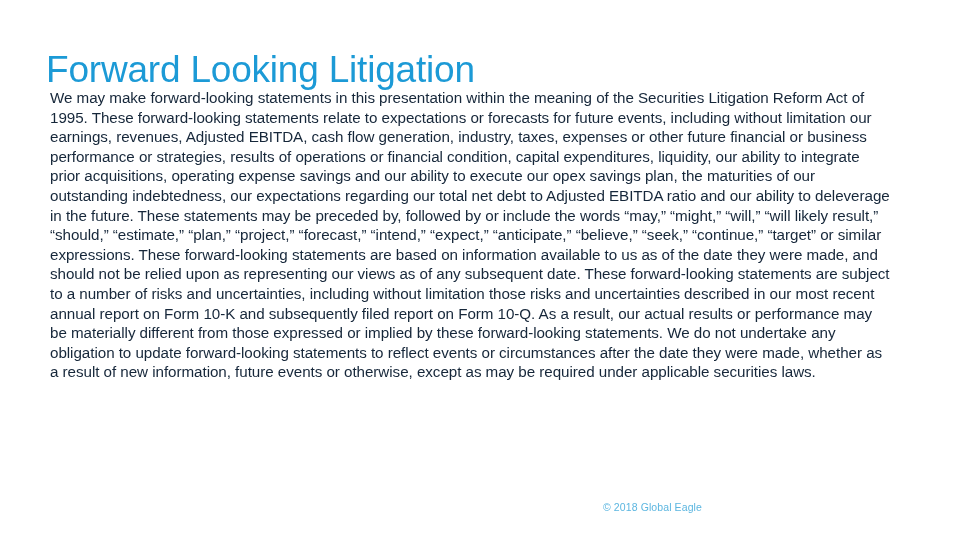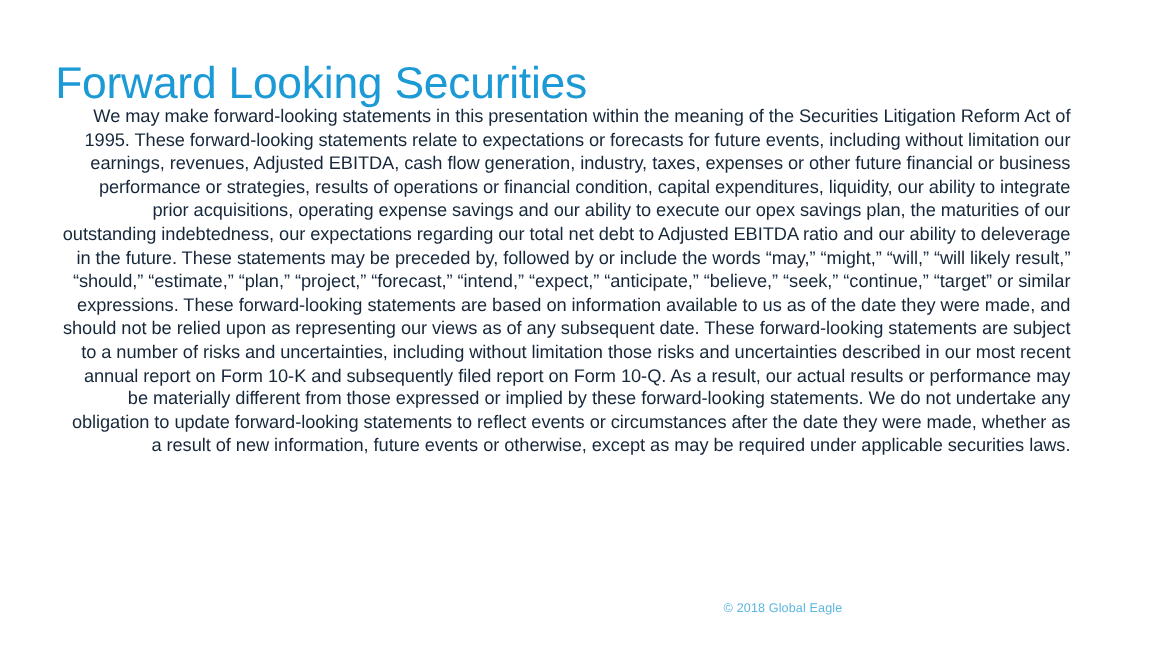--- a/index.html
+++ b/index.html
@@ -37,21 +37,21 @@
   .body-block {
     position: absolute;
     left: 50px;
     top: 88px;
     width: 842px;
     color: #16273A;
     font-family: "Liberation Sans", sans-serif;
     font-size: 15.2px;
     font-weight: 400;
     line-height: 19.6px;
-    text-align: right;
+    text-align: left;
     letter-spacing: -0.05px;
   }
   .body-block p {
     margin: 0;
     padding: 0;
   }
   .footer-copyright {
     position: absolute;
     left: 0;
     top: 501px;
@@ -62,21 +62,21 @@
     font-size: 10.5px;
     font-weight: 400;
     letter-spacing: 0.1px;
   }
 </style>
 </head>
 <body>
 
 <div class="slide">
 
-  <h1 class="slide-title">Forward Looking Securities</h1>
+  <h1 class="slide-title">Forward Looking Litigation</h1>
 
   <div class="body-block">
     <p>We may make forward-looking statements in this presentation within the meaning of the Securities Litigation Reform Act of 1995. These forward-looking statements relate to expectations or forecasts for future events, including without limitation our earnings, revenues, Adjusted EBITDA, cash flow generation, industry, taxes, expenses or other future financial or business performance or strategies, results of operations or financial condition, capital expenditures, liquidity, our ability to integrate prior acquisitions, operating expense savings and our ability to execute our opex savings plan, the maturities of our outstanding indebtedness, our expectations regarding our total net debt to Adjusted EBITDA ratio and our ability to deleverage in the future. These statements may be preceded by, followed by or include the words “may,” “might,” “will,” “will likely result,” “should,” “estimate,” “plan,” “project,” “forecast,” “intend,” “expect,” “anticipate,” “believe,” “seek,” “continue,” “target” or similar expressions. These forward-looking statements are based on information available to us as of the date they were made, and should not be relied upon as representing our views as of any subsequent date. These forward-looking statements are subject to a number of risks and uncertainties, including without limitation those risks and uncertainties described in our most recent annual report on Form 10-K and subsequently filed report on Form 10-Q. As a result, our actual results or performance may be materially different from those expressed or implied by these forward-looking statements. We do not undertake any obligation to update forward-looking statements to reflect events or circumstances after the date they were made, whether as a result of new information, future events or otherwise, except as may be required under applicable securities laws.</p>
   </div>
 
   <div class="footer-copyright">© 2018 Global Eagle</div>
 
 </div>
 
 </body></html>

